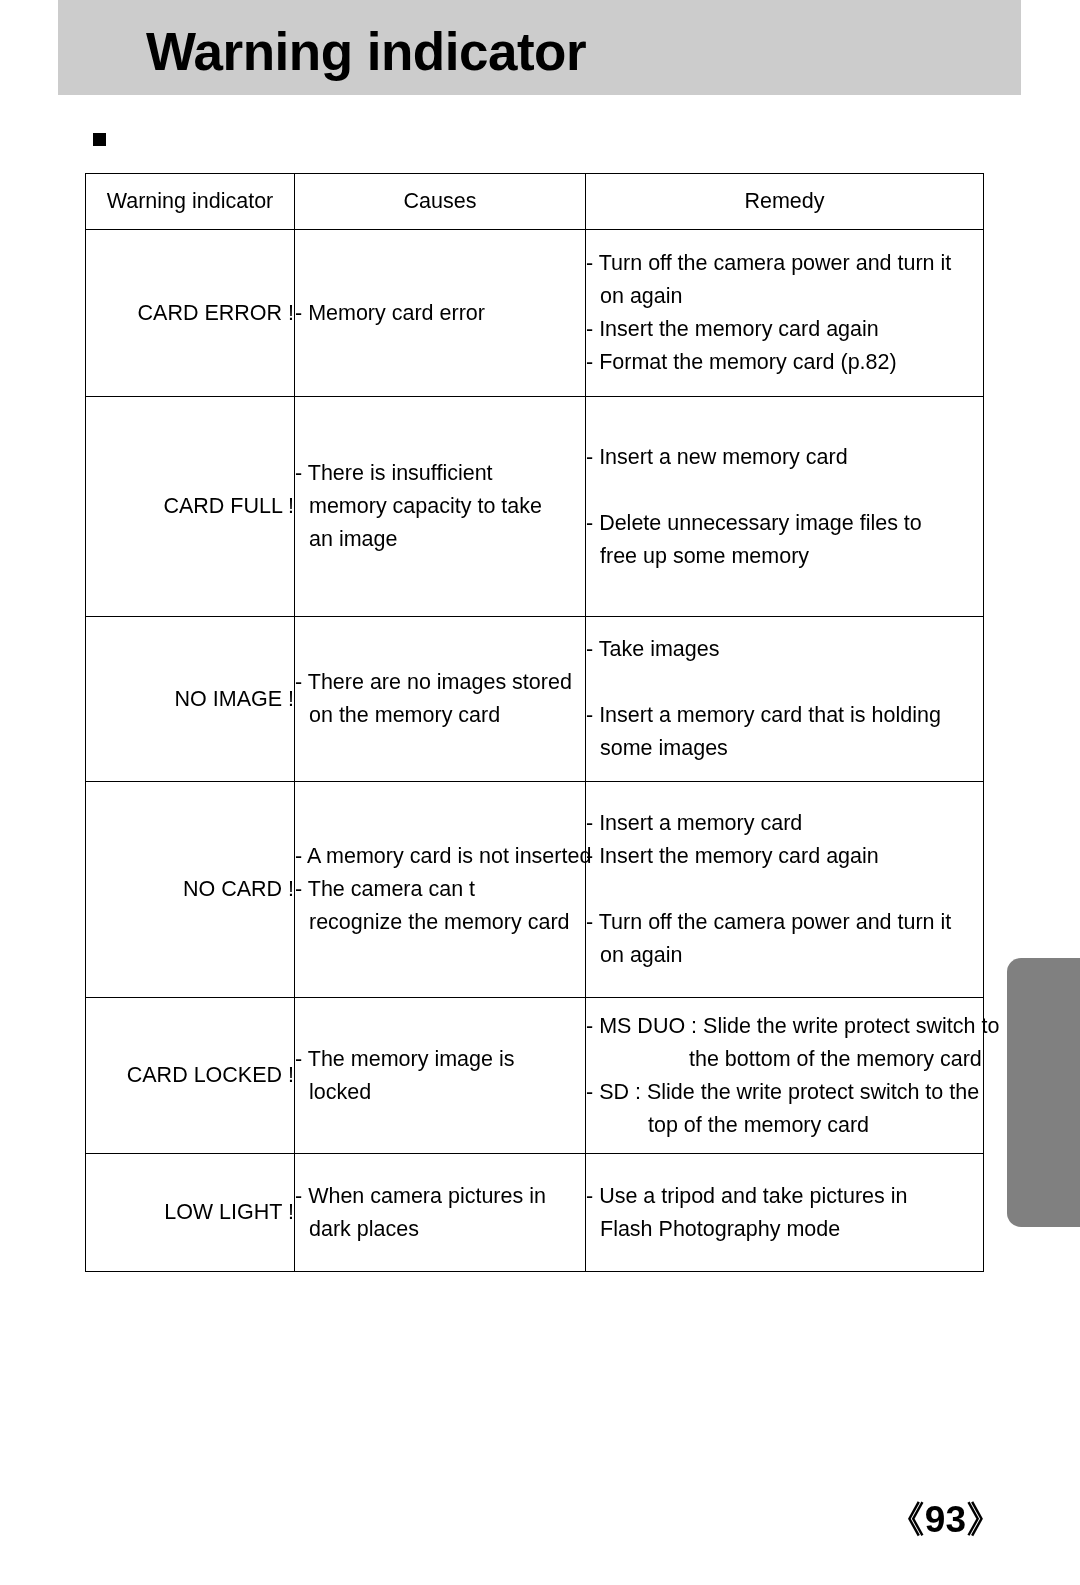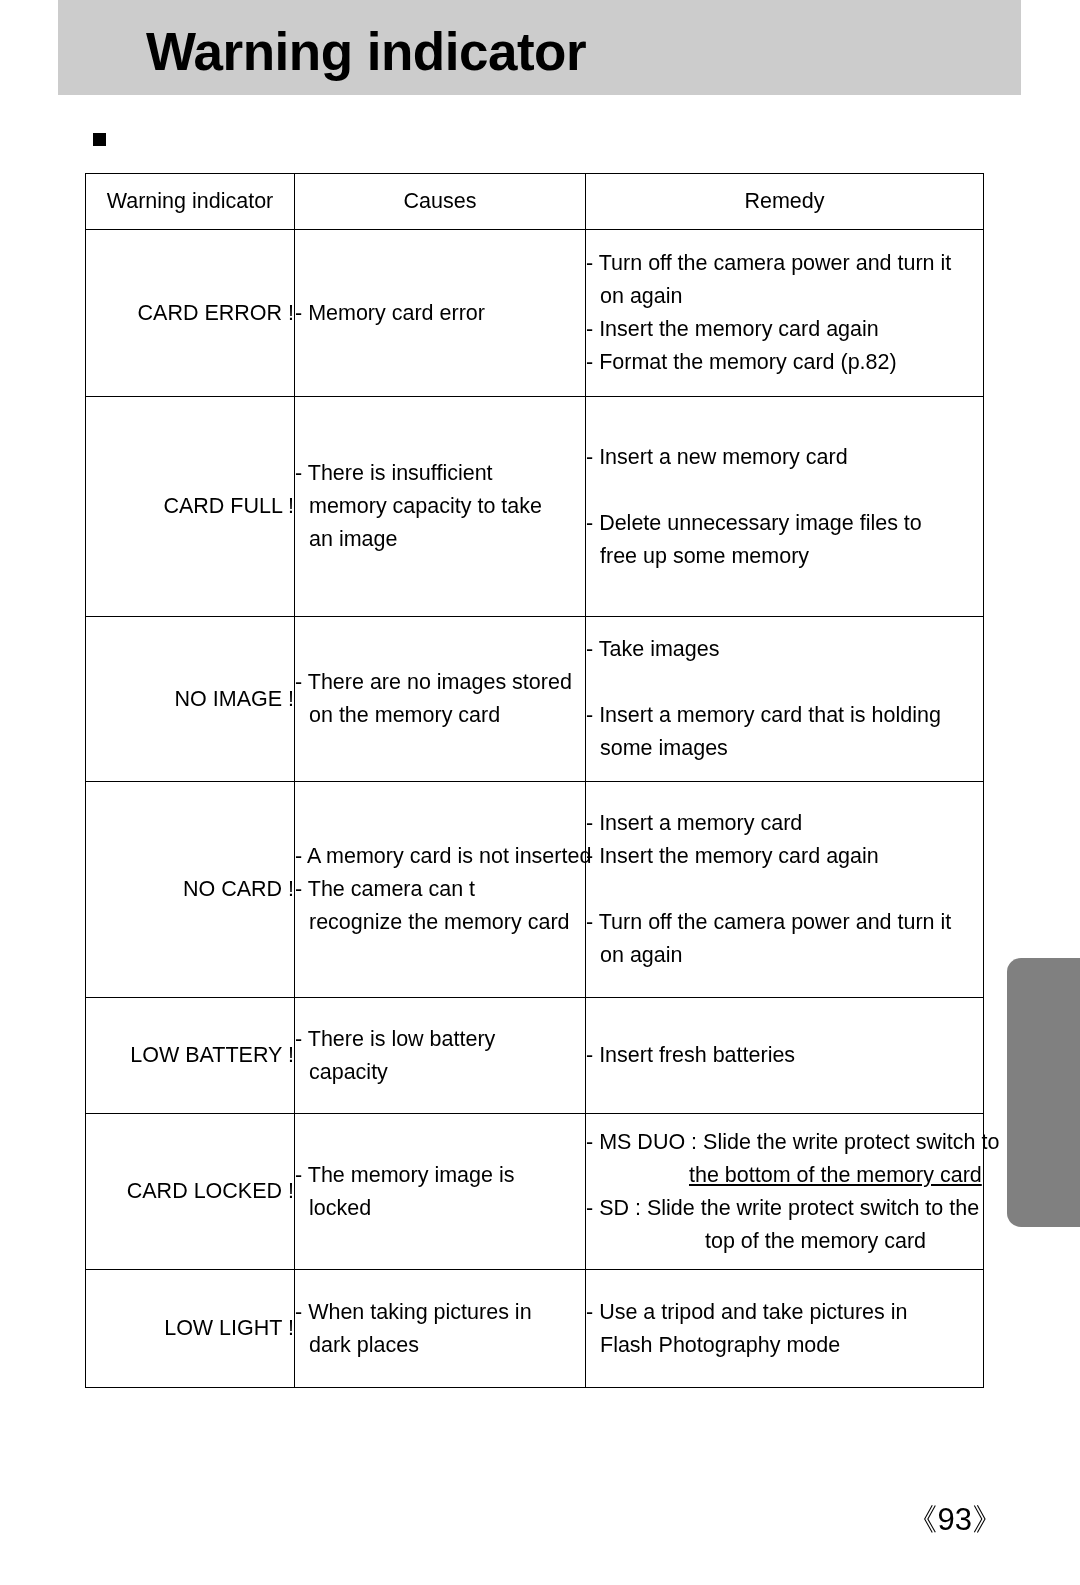--- a/index.html
+++ b/index.html
@@ -88,22 +88,22 @@
   .cause-cell,
   .remedy-cell {
     padding: 0 0 0 26px;
     text-align: left;
   }
   .remedy-cell { padding-left: 22px; }
 
   .lines { display: block; }
   .line  { display: block; white-space: nowrap; }
   .line.ind1 { padding-left: 14px; }   
-  .line.ind2 { padding-left: 103px; text-decoration: underline; }  
-  .line.ind3 { padding-left: 62px; text-align: center; }   
+  .line.ind2 { padding-left: 103px; }  
+  .line.ind3 { padding-left: 62px; }   
   .line.gap  { height: 33px; }
 
   
   tr.r-card-error   td { height: 166px; }
   tr.r-card-full    td { height: 219px; }
   tr.r-no-image     td { height: 164px; }
   tr.r-no-card      td { height: 215px; }
   tr.r-file-error   td { height: 110px; }
   tr.r-low-battery  td { height: 115px; }
   tr.r-card-locked  td { height: 155px; }
@@ -120,23 +120,23 @@
     border-radius: 14px 0 0 14px;
   }
 
   
   #page-number {
     position: absolute;
     left: 0;
     top: 1502px;
     width: 1003px;
     text-align: right;
-    font-size: 31px;
+    font-size: 37px;
     line-height: 36px;
-    font-weight: normal;
+    font-weight: bold;
   }
 </style>
 </head>
 <body>
 
 <div id="header-banner">
   <div id="page-title">Warning indicator</div>
 </div>
 
 <div id="intro-line">
@@ -226,34 +226,20 @@
           <span class="line">- Insert a memory card</span>
           <span class="line">- Insert the memory card again</span>
           <span class="line gap"></span>
           <span class="line">- Turn off the camera power and turn it</span>
           <span class="line ind1">on again</span>
         </span>
       </td>
     </tr>
 
 
-    <tr class="r-low-battery">
-      <td class="indicator-cell">LOW BATTERY !</td>
-      <td class="cause-cell">
-        <span class="lines">
-          <span class="line">- There is low battery</span>
-          <span class="line ind1">capacity</span>
-        </span>
-      </td>
-      <td class="remedy-cell">
-        <span class="lines">
-          <span class="line">- Insert fresh batteries</span>
-        </span>
-      </td>
-    </tr>
 
     <tr class="r-card-locked">
       <td class="indicator-cell">CARD LOCKED !</td>
       <td class="cause-cell">
         <span class="lines">
           <span class="line">- The memory image is</span>
           <span class="line ind1">locked</span>
         </span>
       </td>
       <td class="remedy-cell">
@@ -263,21 +249,21 @@
           <span class="line">- SD : Slide the write protect switch to the</span>
           <span class="line ind3">top of the memory card</span>
         </span>
       </td>
     </tr>
 
     <tr class="r-low-light">
       <td class="indicator-cell">LOW LIGHT !</td>
       <td class="cause-cell">
         <span class="lines">
-          <span class="line">- When taking pictures in</span>
+          <span class="line">- When camera pictures in</span>
           <span class="line ind1">dark places</span>
         </span>
       </td>
       <td class="remedy-cell">
         <span class="lines">
           <span class="line">- Use a tripod and take pictures in</span>
           <span class="line ind1">Flash Photography mode</span>
         </span>
       </td>
     </tr>

